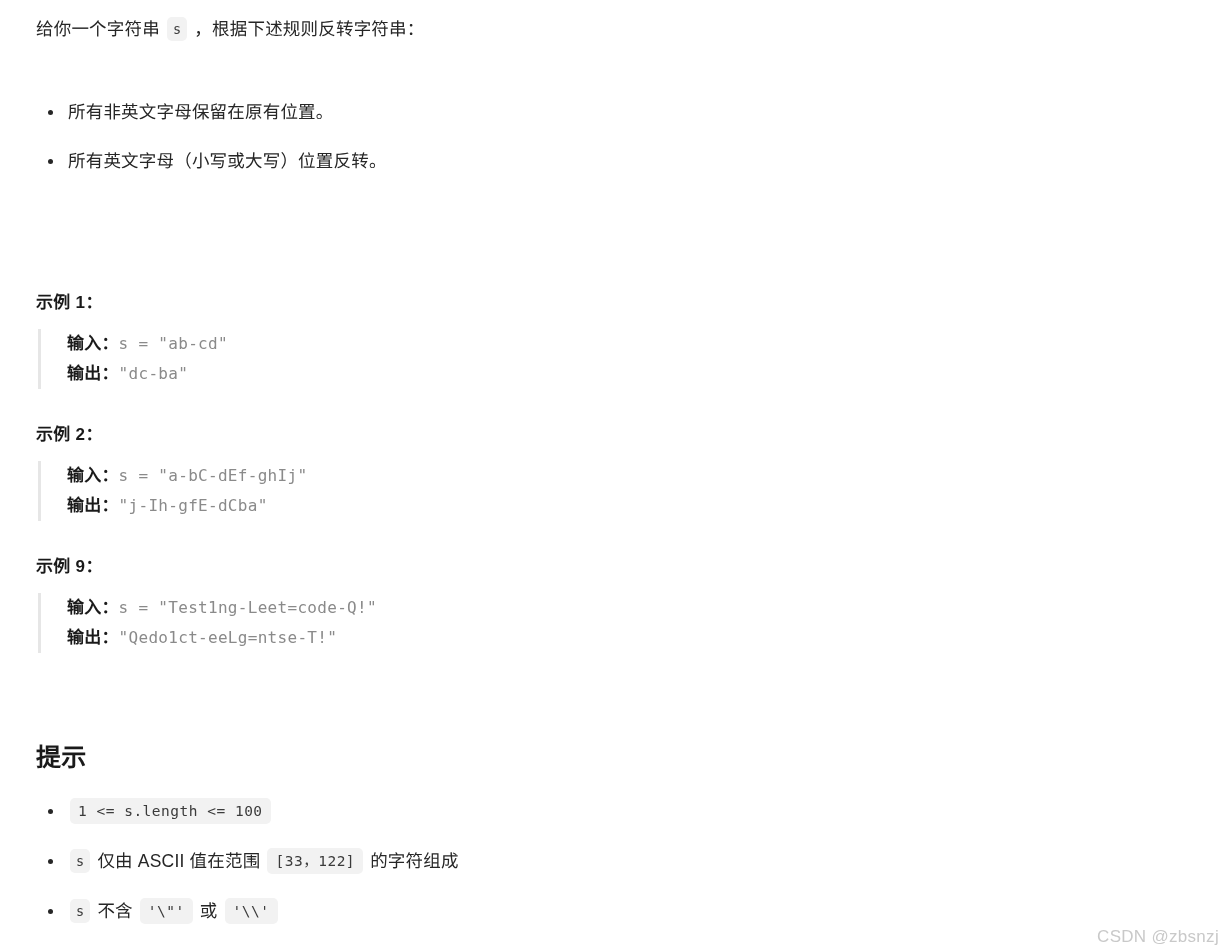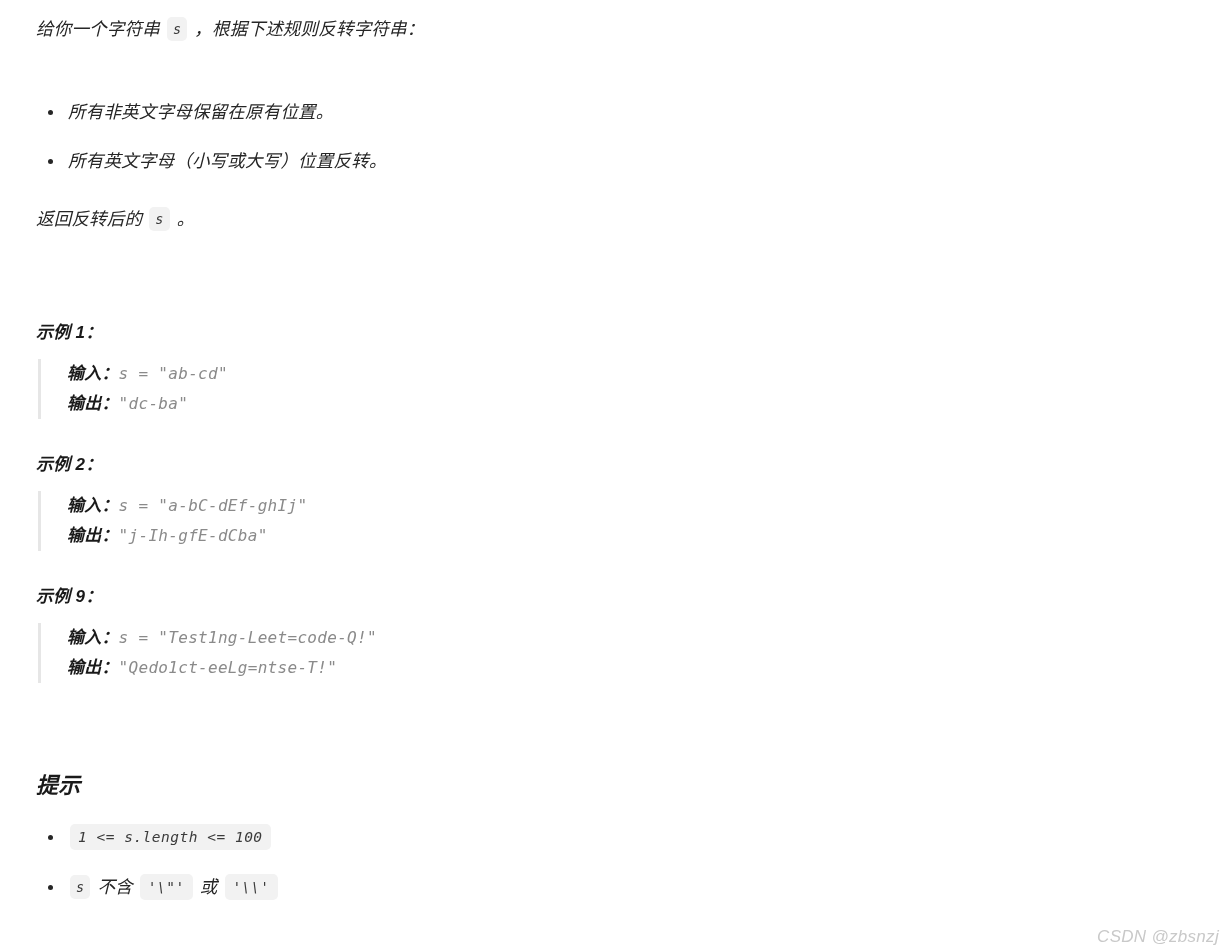--- a/index.html
+++ b/index.html
@@ -16,21 +16,20 @@
     font-family: "Liberation Sans", "DejaVu Sans", sans-serif;
     color: #262626;
     -webkit-font-smoothing: antialiased;
   }
 
   .page {
     position: absolute;
     left: 0; top: 0;
     width: 1229px;
     height: 951px;
-    font-style: italic;
   }
 
   .content {
     position: absolute;
     left: 36px;
     top: 14px;
     width: 1160px;
   }
 
   
@@ -98,21 +97,21 @@
 
   
   .ex-heading {
     font-size: 17px;
     font-weight: bold;
     color: #1a1a1a;
     margin: 0 0 16px 0;
     letter-spacing: 0.3px;
   }
   .section-heading {
-    font-size: 22px;
+    font-size: 25px;
     font-weight: bold;
     color: #1a1a1a;
     margin: 0 0 22px 0;
     letter-spacing: 0.3px;
   }
 
   
   .example-block {
     border-left: 3px solid #e6e6e6;
     padding-left: 26px;
@@ -170,25 +169,20 @@
       <li>
         <span>所有非英文字母保留在原有位置。</span>
       </li>
       <li>
         <span>所有英文字母（小写或大写）位置反转。</span>
       </li>
     </ul>
 
     <div style="height:9px"></div>
 
-    <p class="para">
-      <span>返回反转后的</span>
-      <code class="chip">s</code>
-      <span>。</span>
-    </p>
 
     <div class="gap-examples"></div>
     <div style="height:32px"></div>
 
     <h3 class="ex-heading">示例 1：</h3>
     <div class="example-block">
       <div class="example-line">
         <span class="ex-label">输入：</span><span class="ex-code">s = "ab-cd"</span>
       </div>
       <div class="example-line">
@@ -220,20 +214,26 @@
       </div>
     </div>
 
     <div class="gap-lg"></div>
 
     <h2 class="section-heading">提示</h2>
 
     <ul class="bullets hints">
       <li>
         <code class="chip chip-wide">1 &lt;= s.length &lt;= 100</code>
+      </li>
+      <li>
+        <code class="chip">s</code>
+        <span>仅由 ASCII 值在范围</span>
+        <code class="chip chip-wide">[33，122]</code>
+        <span>的字符组成</span>
       </li>
       <li>
         <code class="chip">s</code>
         <span>不含</span>
         <code class="chip chip-wide">'\"'</code>
         <span>或</span>
         <code class="chip chip-wide">'\\'</code>
       </li>
     </ul>
 

